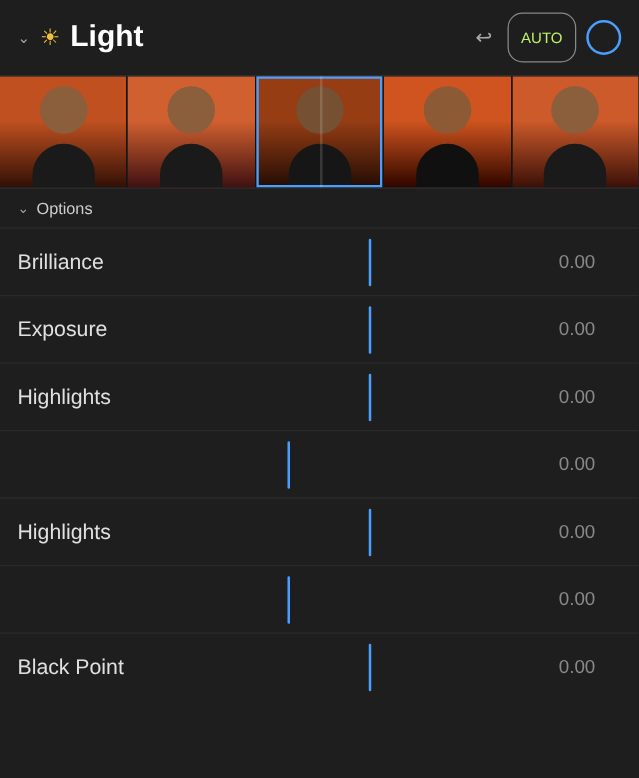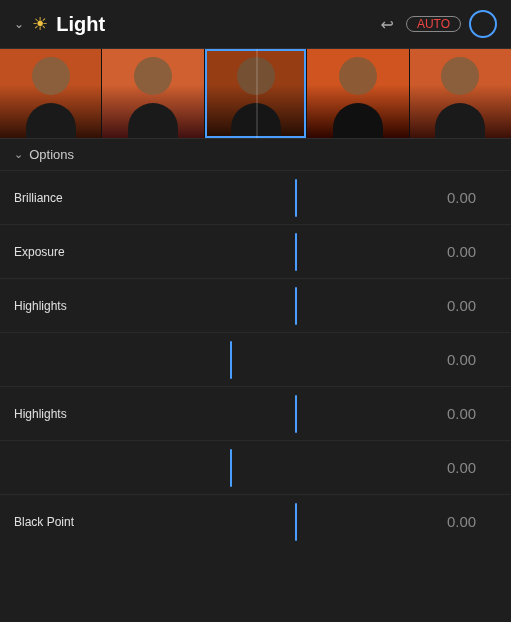--- a/index.html
+++ b/index.html
@@ -22,37 +22,37 @@
     }
     .chevron-icon {
       font-size: 12px;
       color: #aaa;
     }
     .sun-icon {
       font-size: 18px;
       color: #f0c040;
     }
     .header-title {
-      font-size: 20px;
+      font-size: 24px;
       font-weight: 600;
       color: #ffffff;
       flex: 1;
     }
     .undo-icon {
       font-size: 16px;
       color: #aaaaaa;
       cursor: pointer;
       margin-right: 4px;
     }
     .auto-button {
       border: 1.5px solid #888;
       border-radius: 12px;
-      padding: 0 10px;
+      padding: 12px 10px;
       font-size: 12px;
-      color: #ef4444;
+      color: #bef264;
       background: transparent;
       cursor: pointer;
     }
     .circle-button {
       width: 28px;
       height: 28px;
       border-radius: 50%;
       border: 2px solid #4a9eff;
       background: transparent;
       cursor: pointer;
@@ -141,21 +141,21 @@
     
     .slider-row {
       display: flex;
       align-items: center;
       padding: 0 14px;
       height: 54px;
       border-top: 1px solid #2a2a2a;
       position: relative;
     }
     .slider-label {
-      font-size: 12px;
+      font-size: 17px;
       color: #e0e0e0;
       width: 130px;
       flex-shrink: 0;
     }
     .slider-track-area {
       flex: 1;
       height: 100%;
       display: flex;
       align-items: center;
       position: relative;

